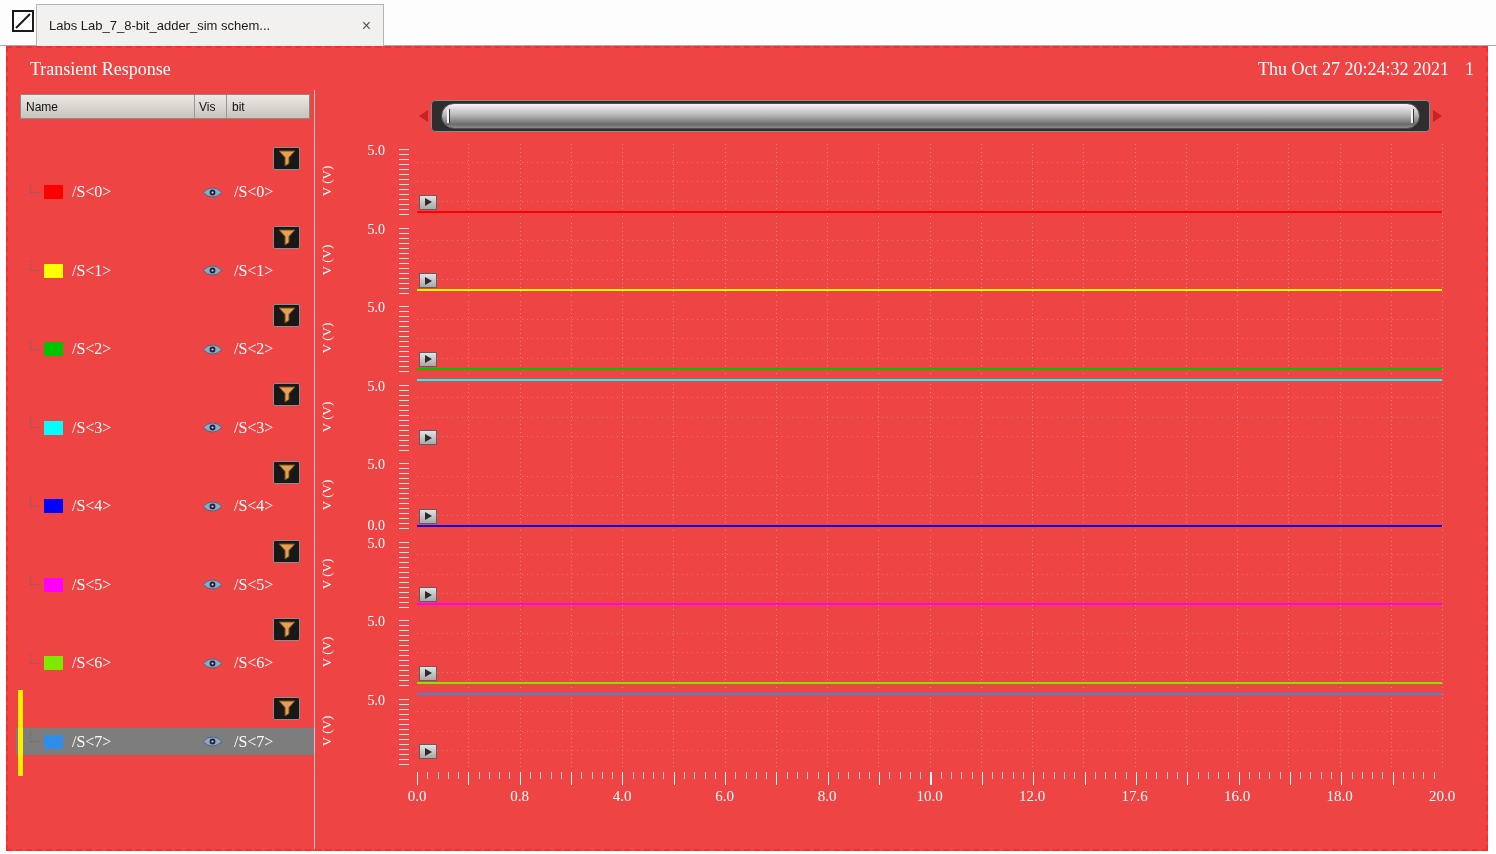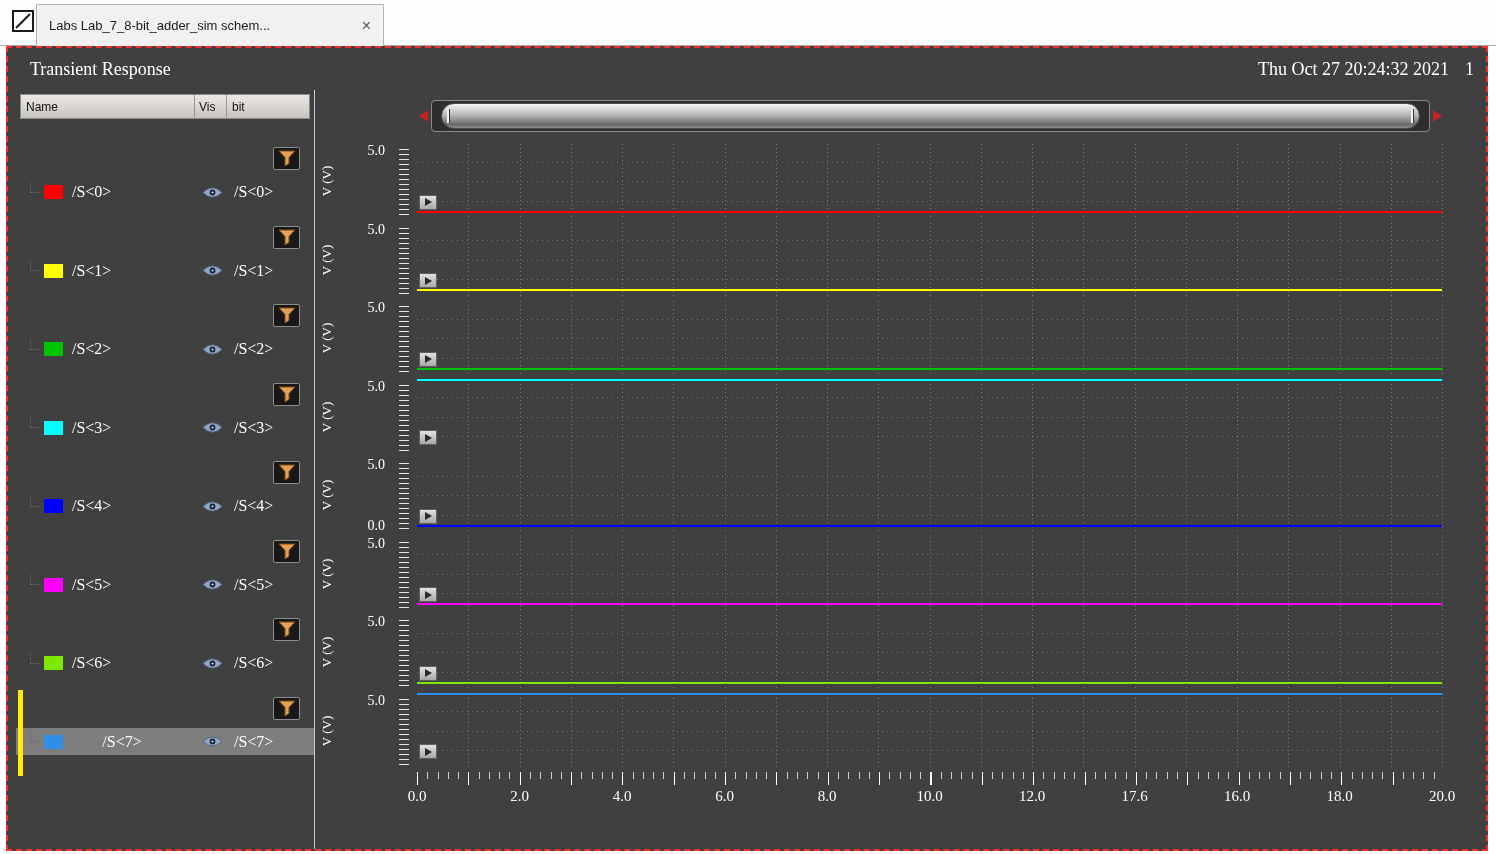--- a/index.html
+++ b/index.html
@@ -8,21 +8,21 @@
 
   
   .tabbar { position:absolute; top:0; left:0; right:0; height:46px; background:#fdfdfd; border-bottom:1px solid #a8a8a8; }
   .tab-icon { position:absolute; left:12px; top:10px; width:22px; height:22px; border:2px solid #1a1a1a; background:#fff; }
   .tab { position:absolute; left:36px; top:4px; width:348px; height:42px; background:#f2f1ef;
          border:1px solid #b5b5b5; border-bottom:none; display:flex; align-items:center;
          padding:0 12px; font-size:13px; color:#1a1a1a; }
   .tab-close { margin-left:auto; color:#555; font-size:16px; line-height:1; cursor:default; }
 
   
-  .panel { position:absolute; left:6px; top:46px; width:1482px; height:805px; background:#404040;
+  .panel { position:absolute; left:6px; top:46px; width:1482px; height:805px; background:#ef4444;
            border:2px dashed #ff2b2b; color:#fff; }
   .panel-header { height:42px; display:flex; align-items:center; padding:0 12px 0 22px;
                   font-family:"Liberation Serif",serif; font-size:18px; }
   .ph-right { margin-left:auto; display:flex; gap:16px; align-items:center; }
 
   .content { position:absolute; top:42px; left:0; right:0; bottom:0; display:flex; }
 
   
   .leftcol { width:306px; flex:none; position:relative; }
   .table-header { margin:4px 0 0 12px; width:290px; height:25px; display:flex; align-items:center;
@@ -30,21 +30,21 @@
                   color:#111; font-size:12px; }
   .th-name { flex:1; padding-left:5px; border-right:1px solid #979797; height:100%; display:flex; align-items:center; }
   .th-vis  { width:32px; padding-left:4px; border-right:1px solid #979797; height:100%; display:flex; align-items:center; }
   .th-bit  { width:82px; padding-left:5px; height:100%; display:flex; align-items:center; }
 
   #rows { margin-top:22px; }
   .sig-row { height:78.5px; position:relative; }
   .funnel-btn { position:absolute; right:14px; top:6px; width:27px; height:23px; background:#181818;
                 border:1px solid #8d8d8d; border-radius:2px; display:flex; align-items:center; justify-content:center; }
   .row-line { position:absolute; left:8px; right:0; bottom:14px; height:27px; display:flex; align-items:center; }
-  .row-line.selected { background:#7d7d7d;text-align:center; }
+  .row-line.selected { background:#7d7d7d; }
   .elbow { width:10px; height:11px; border-left:1px dotted #6a6a6a; border-bottom:1px dotted #6a6a6a;
            margin:0 4px 10px 14px; flex:none; }
   .swatch { width:19px; height:14px; margin-right:9px; flex:none; }
   .sig-name { font-family:"Liberation Serif",serif; font-size:16px; width:100px; flex:none; }
   .eye { width:22px; flex:none; margin-left:30px; display:flex; align-items:center; }
   .sig-bit { font-family:"Liberation Serif",serif; font-size:16px; margin-left:10px; flex:none; }
   .ymarker { position:absolute; left:10px; top:600px; width:5px; height:86px; background:#ffee00; }
 
   
   .plotcol { flex:1; position:relative; border-left:1px solid #c9c9c9; }
@@ -598,21 +598,21 @@
   </div>
 </div>
 
         <div class="xaxis">
           <div class="xruler">
             <div class="minor"></div>
             <div class="major"></div>
           </div>
           <div class="xlabels" id="xlabels">
               <span style="left: 0%;">0.0</span>
-              <span style="left: 10%;">2.0</span>
+              <span style="left: 10%;">0.8</span>
               <span style="left: 20%;">4.0</span>
               <span style="left: 30%;">6.0</span>
               <span style="left: 40%;">8.0</span>
               <span style="left: 50%;">10.0</span>
               <span style="left: 60%;">12.0</span>
               <span style="left: 70%;">17.6</span>
               <span style="left: 80%;">16.0</span>
               <span style="left: 90%;">18.0</span>
               <span style="left: 100%;">20.0</span>
             </div>

